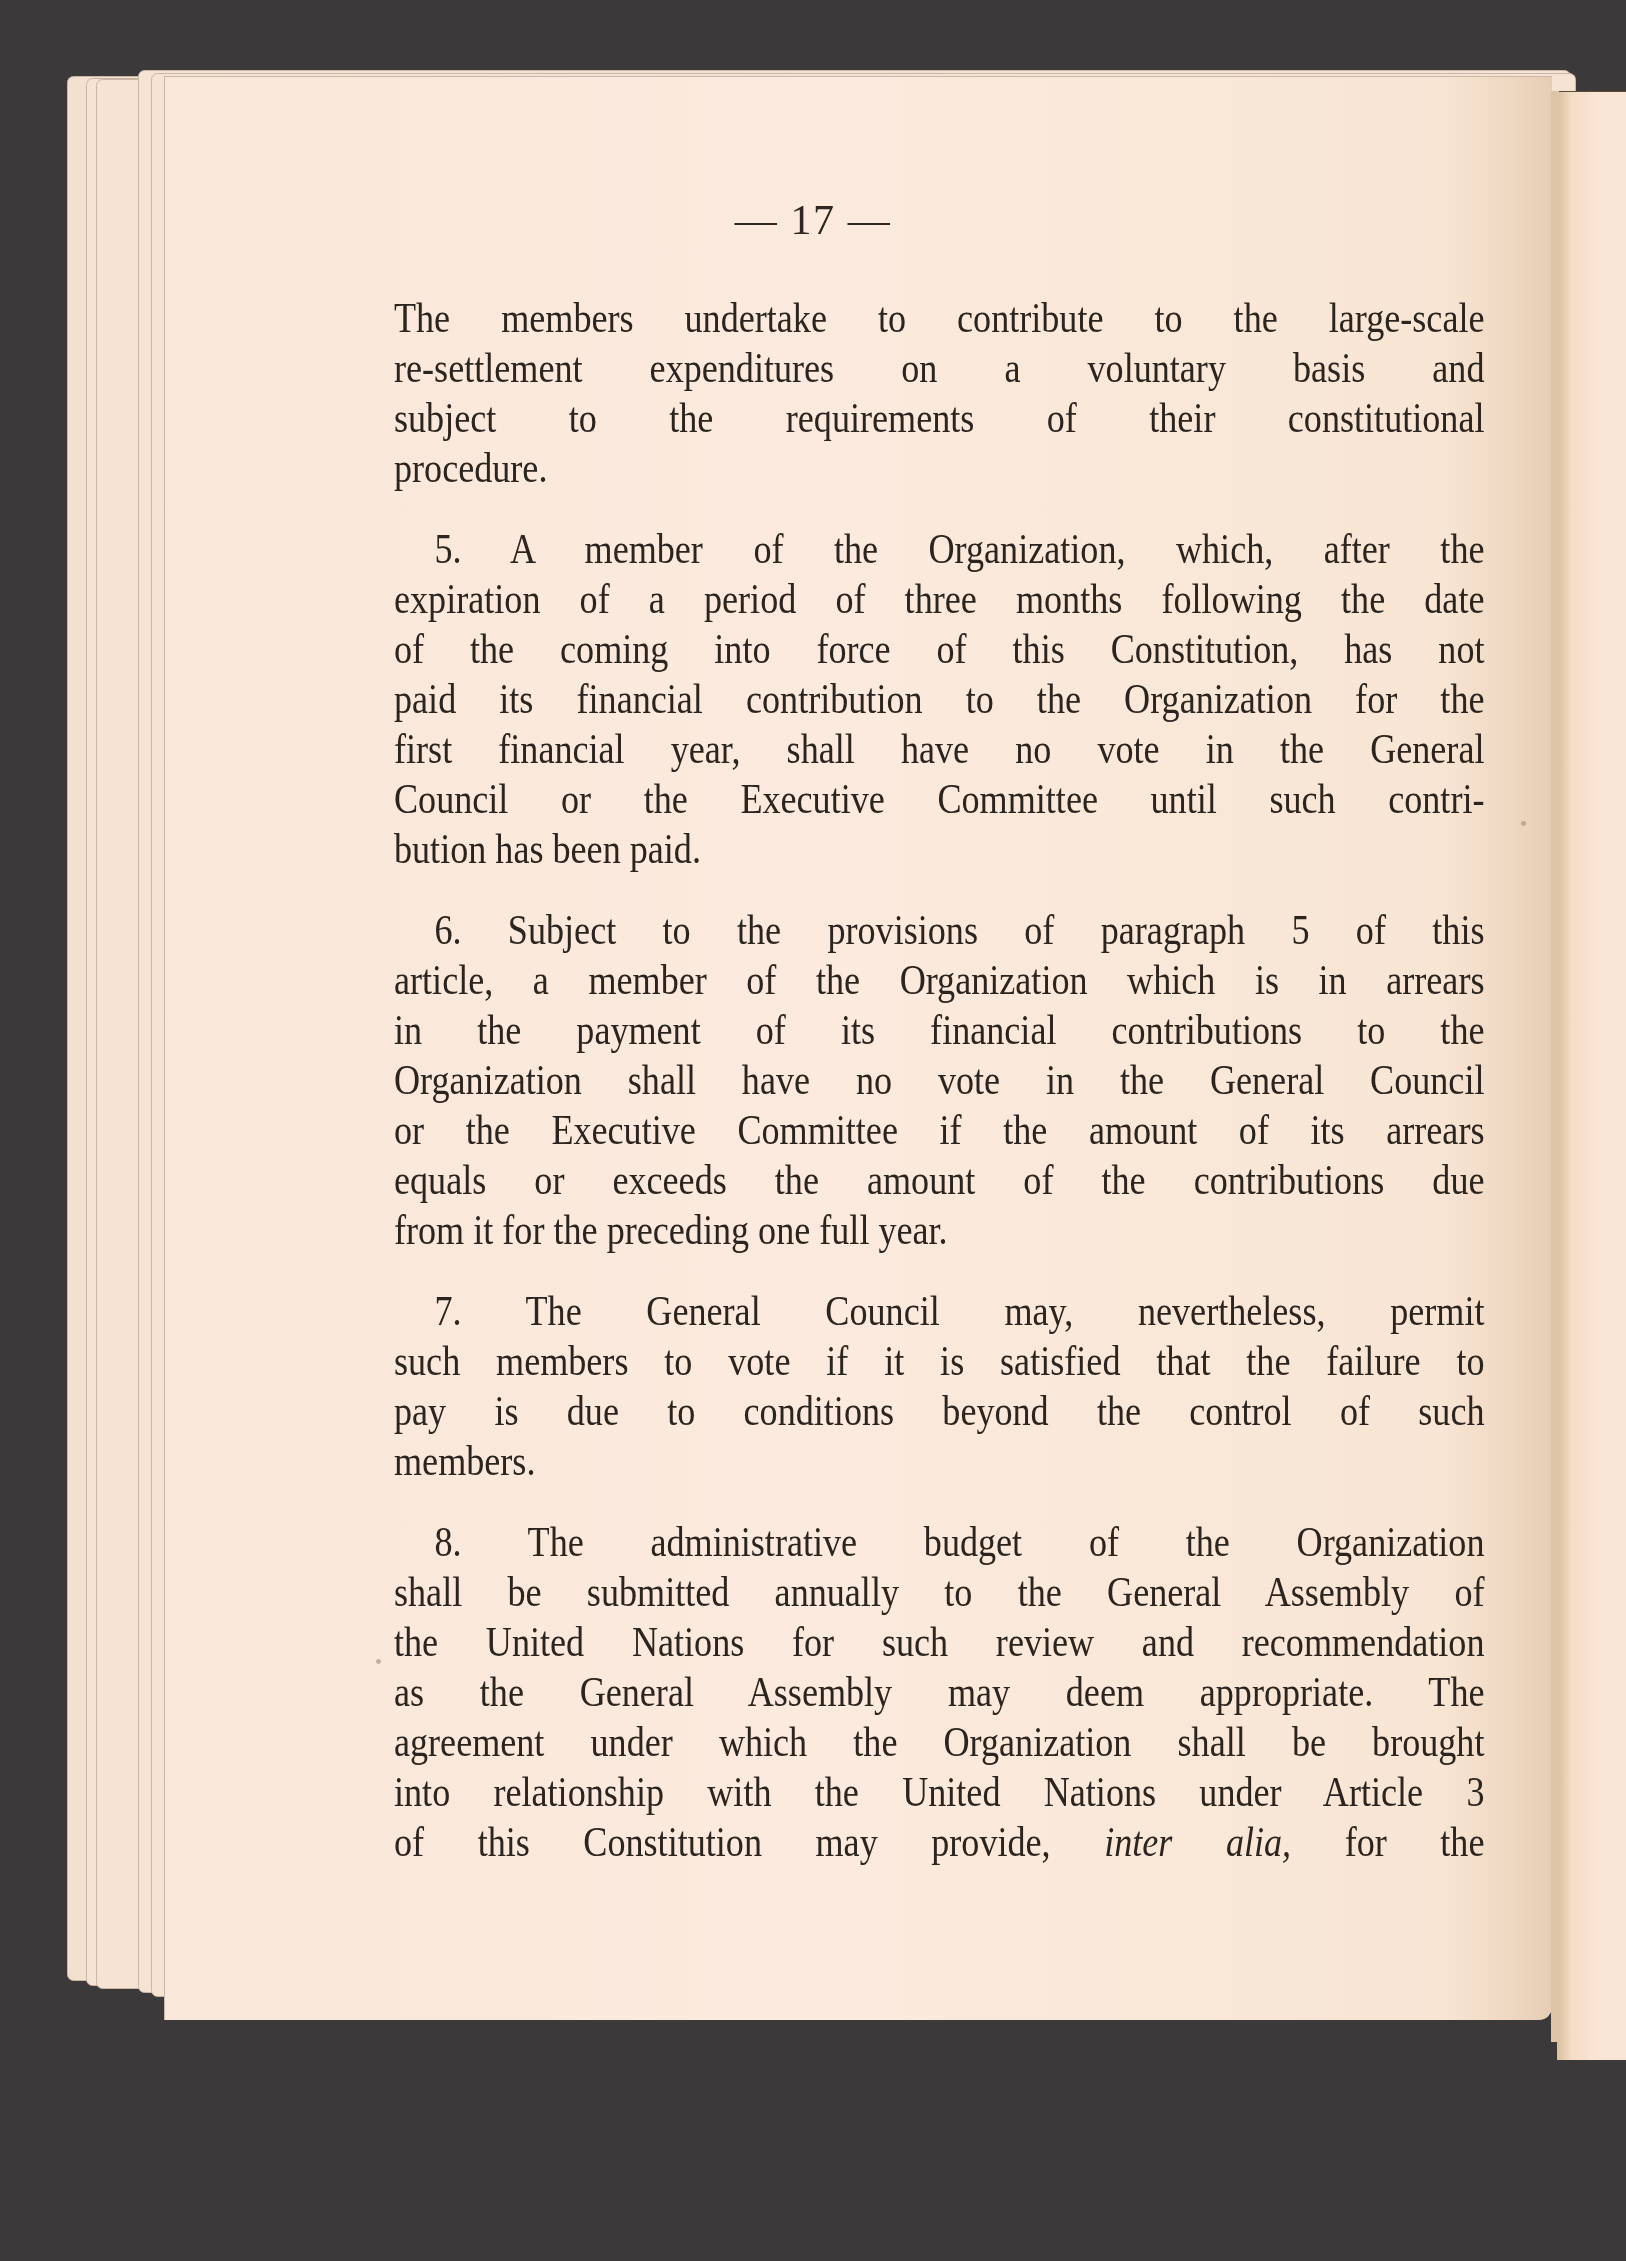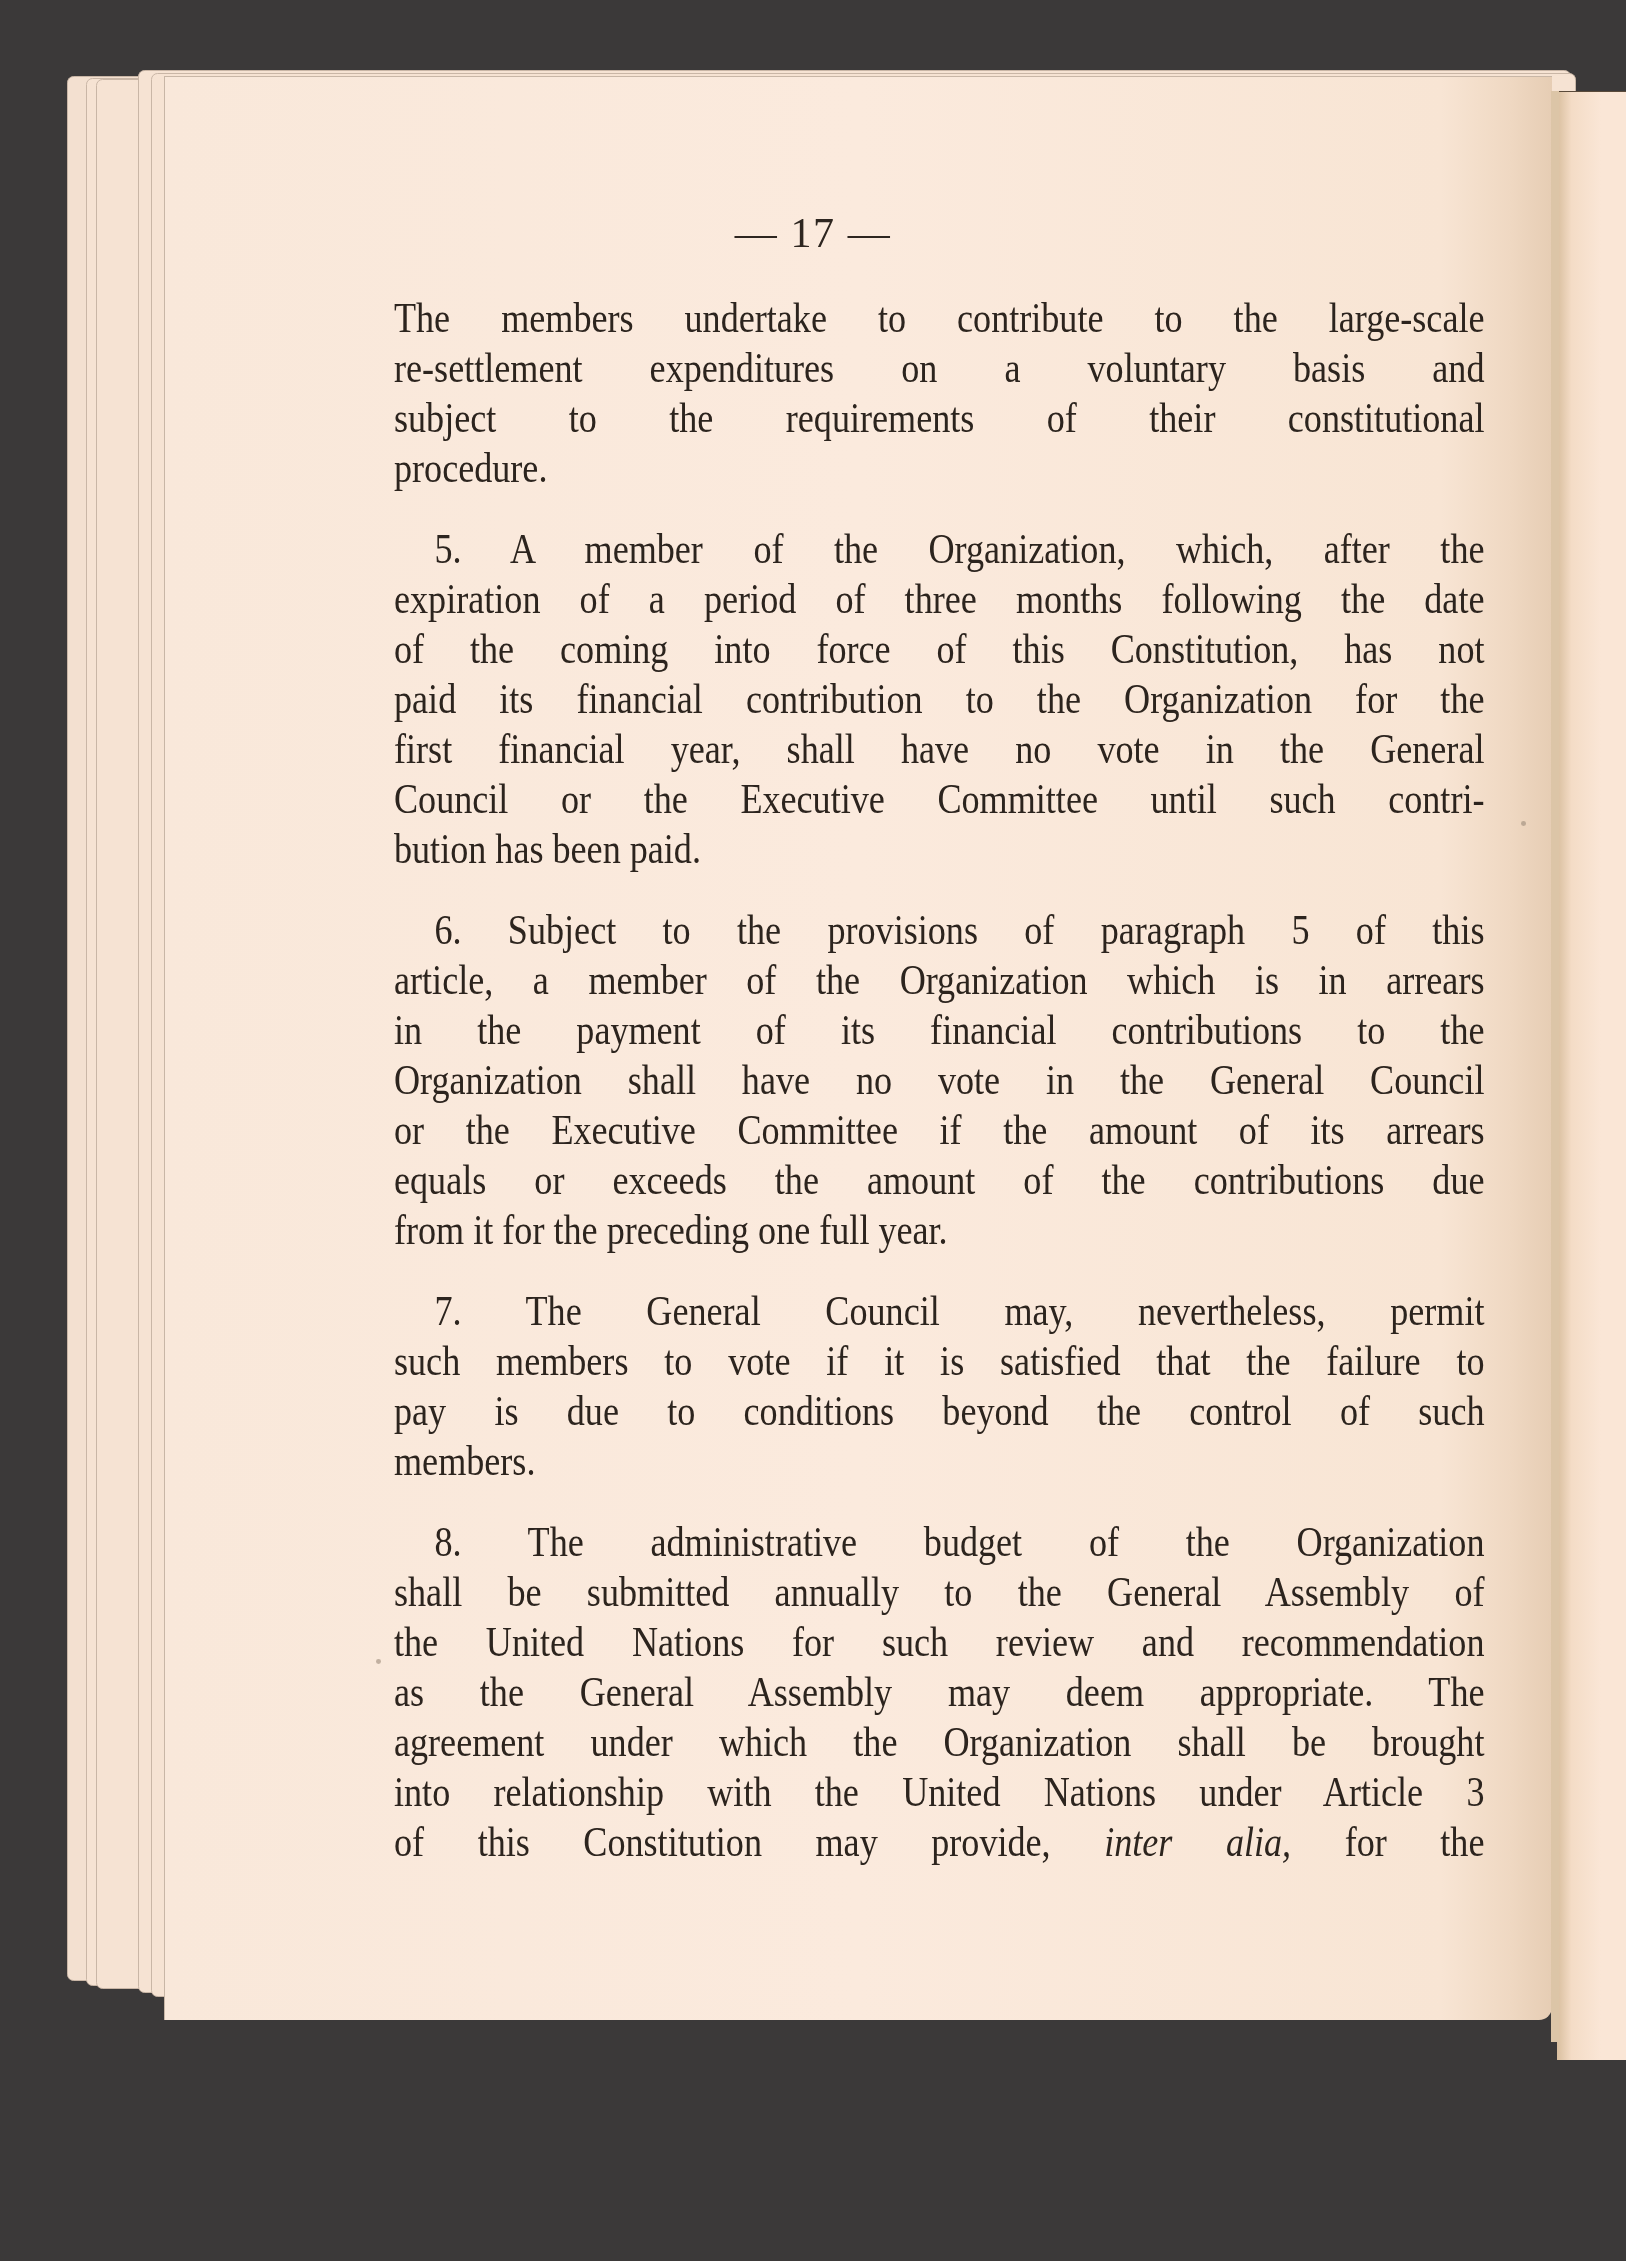--- a/index.html
+++ b/index.html
@@ -33,21 +33,21 @@
   .facing-page {
     position: absolute;
     left: 1557px; top: 91px; width: 73px; height: 1968px;
     background: linear-gradient(90deg, #d9bf9f 0%, #f4dcc6 20%, #fae6d6 60%);
     border-top: 1.6px solid #5a4a3a;
   }
   .gutter { position: absolute; left: 1551px; top: 91px; width: 8.1px; height: 1951px; background: #dcc5a7; }
 
   .page-number {
     position: absolute;
-    top: 209px; left: 0; width: 1626px;
+    top: 196px; left: 0; width: 1626px;
     text-align: center;
     font-size: 42px;
     color: #2e2620;
     letter-spacing: 1.6px;
   }
   .text-block {
     position: absolute;
     left: 394px; top: 293px; width: 1090px;
     color: #2c241e;
     font-size: 42px;

